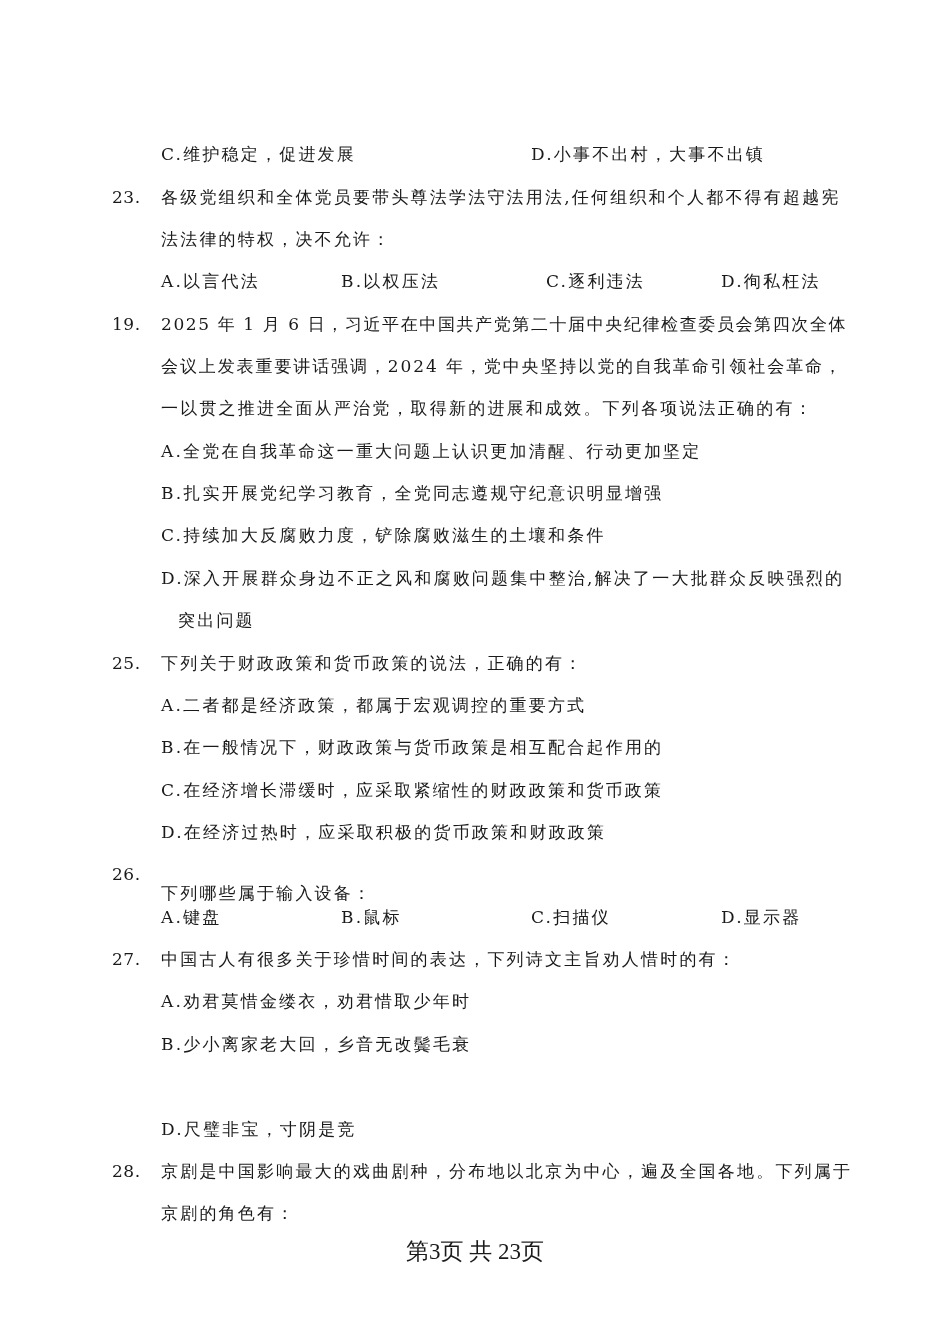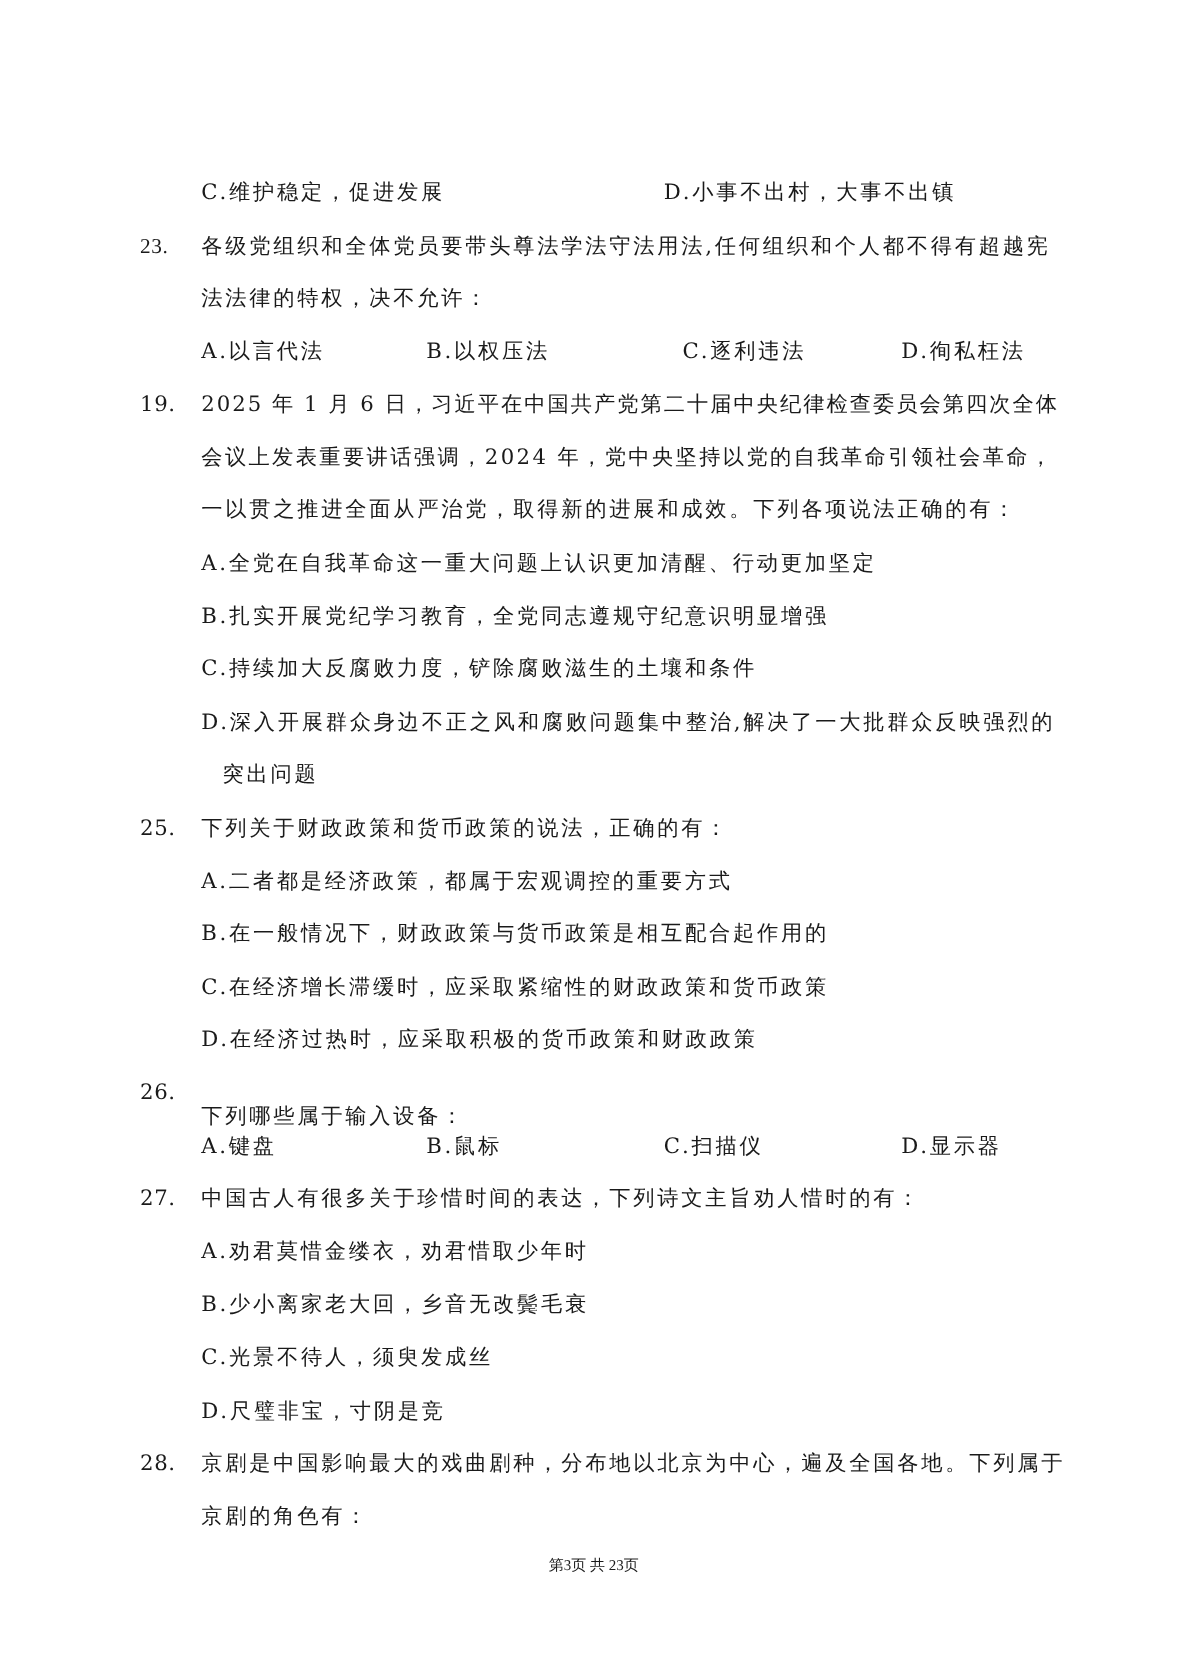--- a/index.html
+++ b/index.html
@@ -38,35 +38,35 @@
     }
     .q-text { left: 161px; }
     .opt { left: 161px; }
     .opt-cont { left: 178px; }
     .footer {
       position: absolute;
       top: 1241px;
       left: 0;
       width: 950px;
       text-align: center;
-      font-size: 12px;
+      font-size: 23px;
       line-height: 22px;
       letter-spacing: 0px;
       font-family: "Liberation Serif", "DejaVu Serif", serif;
     }
   </style>
 </head>
 <body>
 
 <div class="page">
 
   <div class="line opt" style="top:143px;">C.维护稳定，促进发展</div>
   <div class="line" style="top:143px; left:531px;">D.小事不出村，大事不出镇</div>
 
-  <div class="qnum" style="top:186px;font-family:Liberation Serif, serif;">23.</div>
+  <div class="qnum" style="top:186px;">23.</div>
   <div class="line q-text" style="top:186px;">各级党组织和全体党员要带头尊法学法守法用法,任何组织和个人都不得有超越宪</div>
   <div class="line q-text" style="top:228px;">法法律的特权，决不允许：</div>
   <div class="line opt" style="top:270px;">A.以言代法</div>
   <div class="line" style="top:270px; left:341px;">B.以权压法</div>
   <div class="line" style="top:270px; left:531px;margin-left:15px;">C.逐利违法</div>
   <div class="line" style="top:270px; left:721px;">D.徇私枉法</div>
 
   <div class="qnum" style="top:313px;">19.</div>
   <div class="line q-text" style="top:313px; letter-spacing:1.6px;">2025 年 1 月 6 日，习近平在中国共产党第二十届中央纪律检查委员会第四次全体</div>
   <div class="line q-text" style="top:355px; letter-spacing:1.9px;">会议上发表重要讲话强调，2024 年，党中央坚持以党的自我革命引领社会革命，</div>
@@ -88,21 +88,20 @@
   <div class="line q-text" style="top:882px;">下列哪些属于输入设备：</div>
   <div class="line opt" style="top:906px;">A.键盘</div>
   <div class="line" style="top:906px; left:341px;">B.鼠标</div>
   <div class="line" style="top:906px; left:531px;">C.扫描仪</div>
   <div class="line" style="top:906px; left:721px;">D.显示器</div>
 
   <div class="qnum" style="top:948px;">27.</div>
   <div class="line q-text" style="top:948px;">中国古人有很多关于珍惜时间的表达，下列诗文主旨劝人惜时的有：</div>
   <div class="line opt" style="top:990px;">A.劝君莫惜金缕衣，劝君惜取少年时</div>
   <div class="line opt" style="top:1033px;">B.少小离家老大回，乡音无改鬓毛衰</div>
-  <div class="line opt" style="top:1075px;">C.光景不待人，须臾发成丝</div>
   <div class="line opt" style="top:1118px;">D.尺璧非宝，寸阴是竞</div>
 
   <div class="qnum" style="top:1160px;">28.</div>
   <div class="line q-text" style="top:1160px;">京剧是中国影响最大的戏曲剧种，分布地以北京为中心，遍及全国各地。下列属于</div>
   <div class="line q-text" style="top:1202px;">京剧的角色有：</div>
 
   <div class="footer">第3页  共 23页</div>
 </div>
 
 </body></html>

